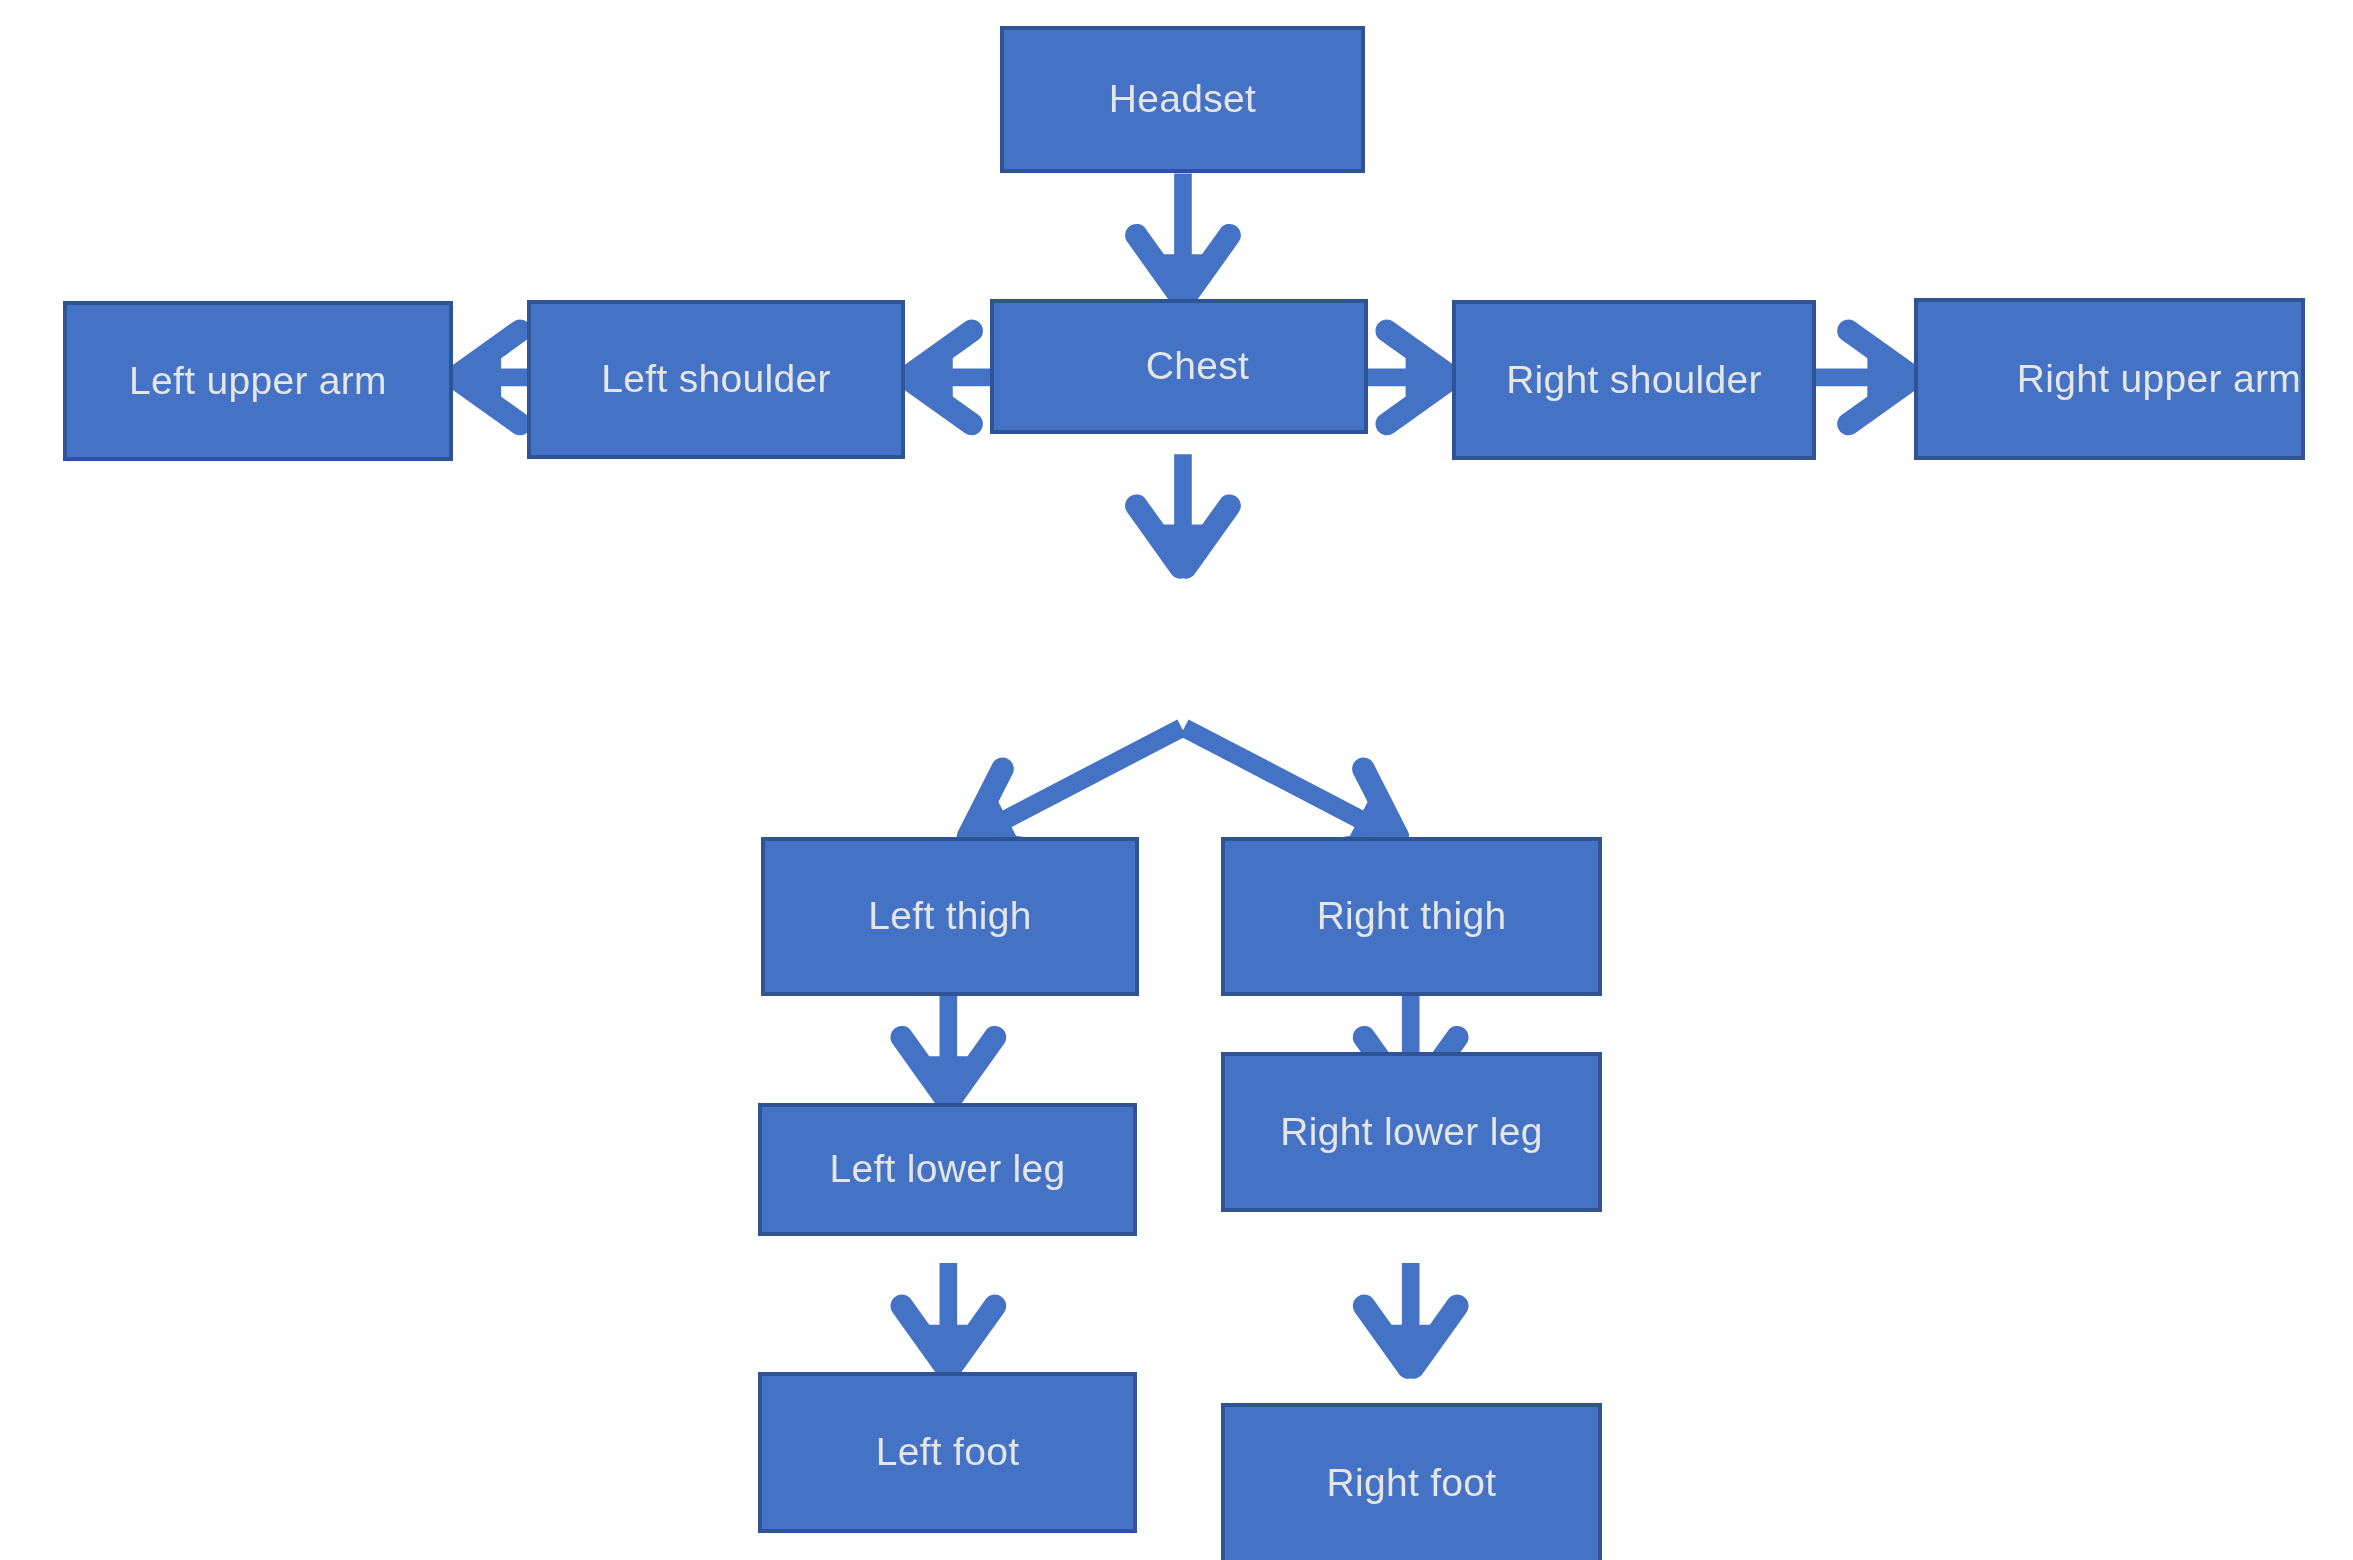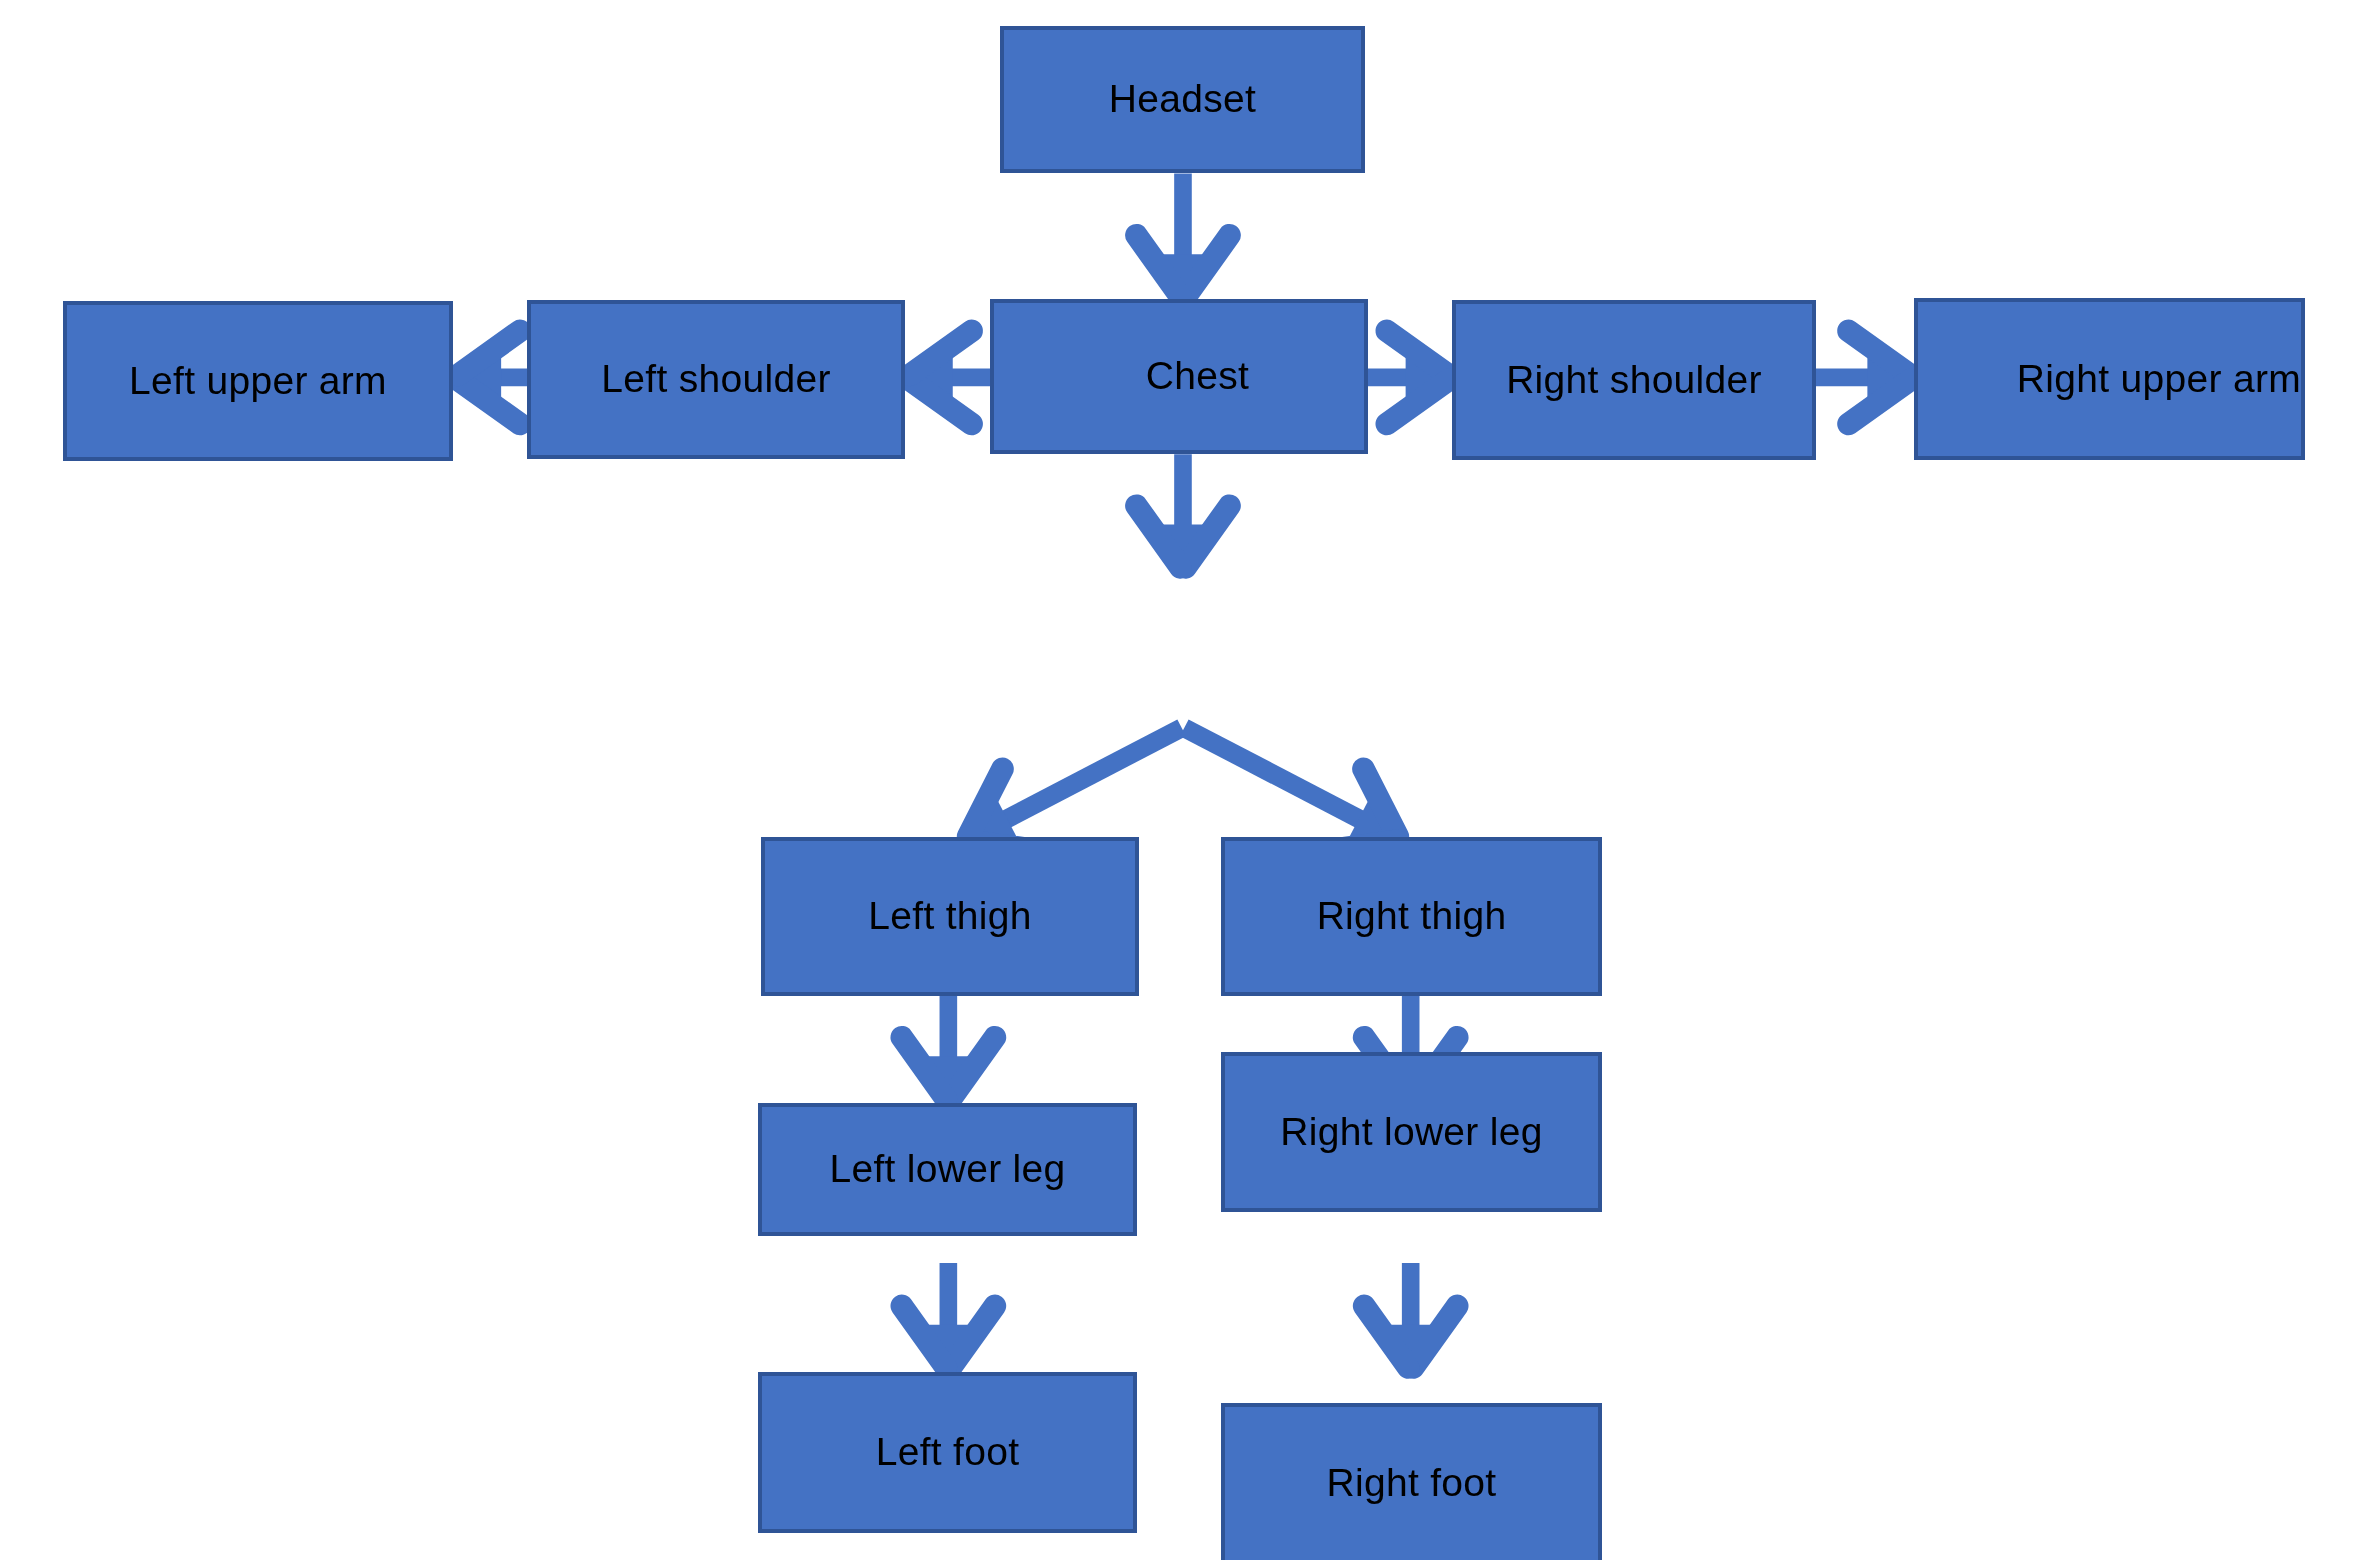--- a/index.html
+++ b/index.html
@@ -29,21 +29,21 @@
     position: absolute;
     box-sizing: border-box;
     background: #4472C4;
     border: 4.4px solid #2F5496;
     display: flex;
     align-items: center;
     justify-content: center;
     z-index: 3;
   }
   .node-label {
-    color: #000000;
+    color: #e5e5e5;
     font-family: "Liberation Sans", sans-serif;
     font-size: 39px;
     font-weight: 400;
     line-height: 1.1;
     letter-spacing: 0.3px;
     text-align: center;
     white-space: nowrap;
     user-select: none;
   }
 </style>
@@ -128,21 +128,21 @@
   </div>
 
   <div class="node" style="left:63px; top:301px; width:390px; height:160px;">
     <span class="node-label">Left upper arm</span>
   </div>
 
   <div class="node" style="left:527px; top:300px; width:378px; height:159px;">
     <span class="node-label">Left shoulder</span>
   </div>
 
-  <div class="node" style="left:990px; top:299px; width:378px; height:155px;padding-left:37px;">
+  <div class="node" style="left:990px; top:299px; width:378px; height:135px;padding-left:37px;">
     <span class="node-label">Chest</span>
   </div>
 
   <div class="node" style="left:1452px; top:300px; width:364px; height:160px;">
     <span class="node-label">Right shoulder</span>
   </div>
 
   <div class="node" style="left:1914px; top:298px; width:391px; height:162px;justify-content:flex-end;">
     <span class="node-label">Right upper arm</span>
   </div>

